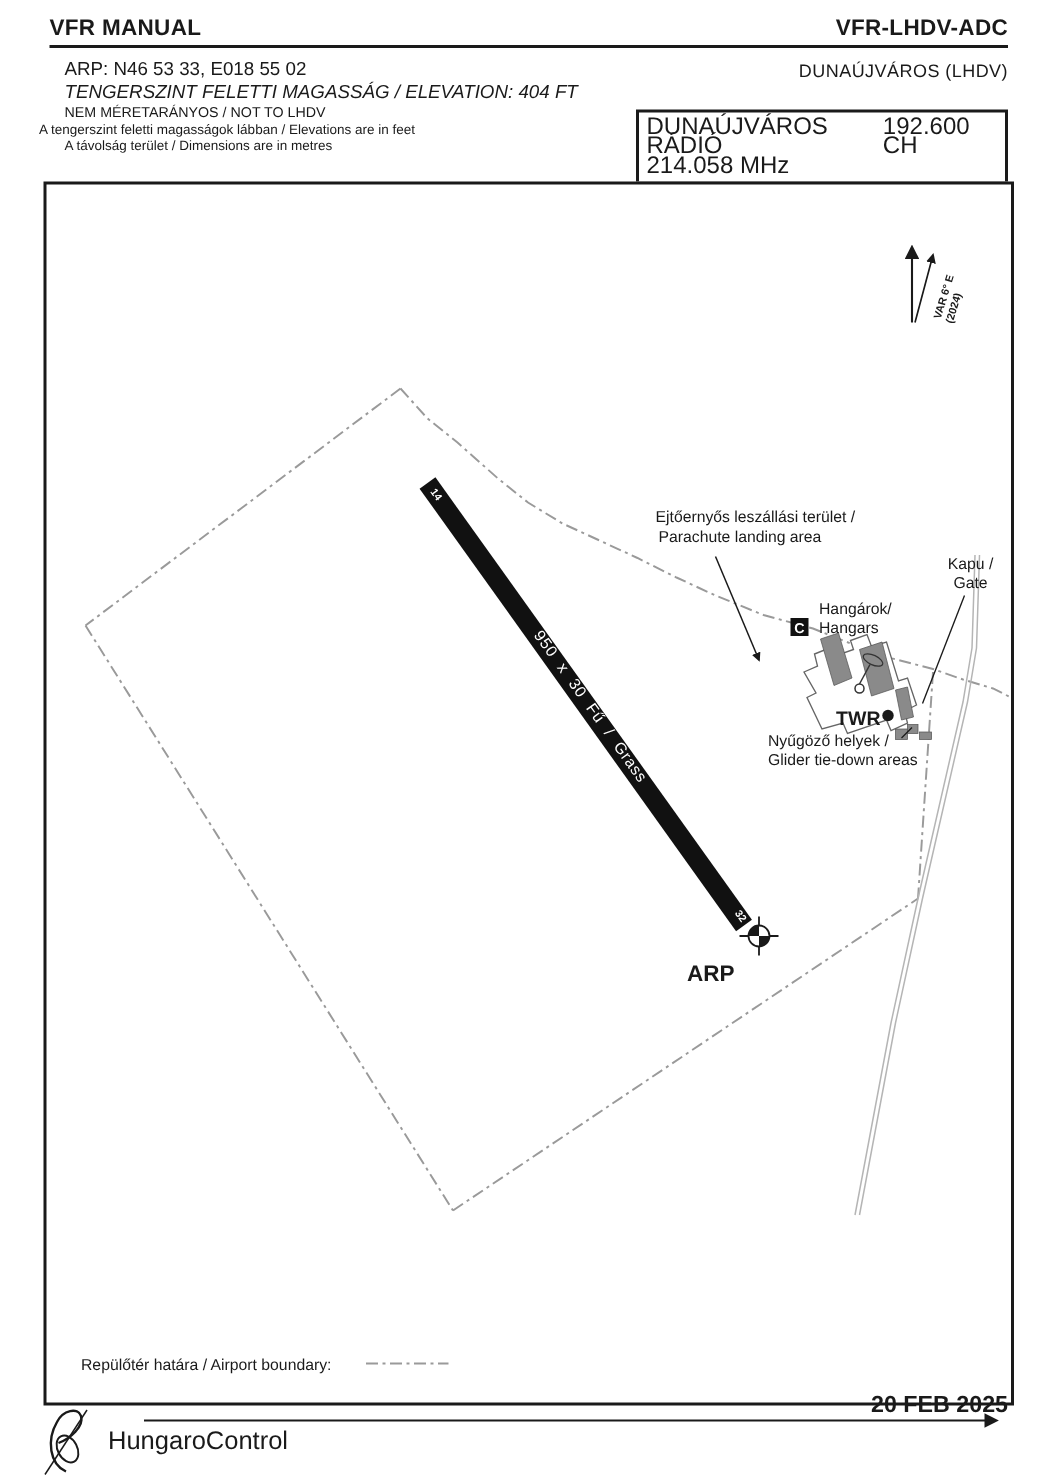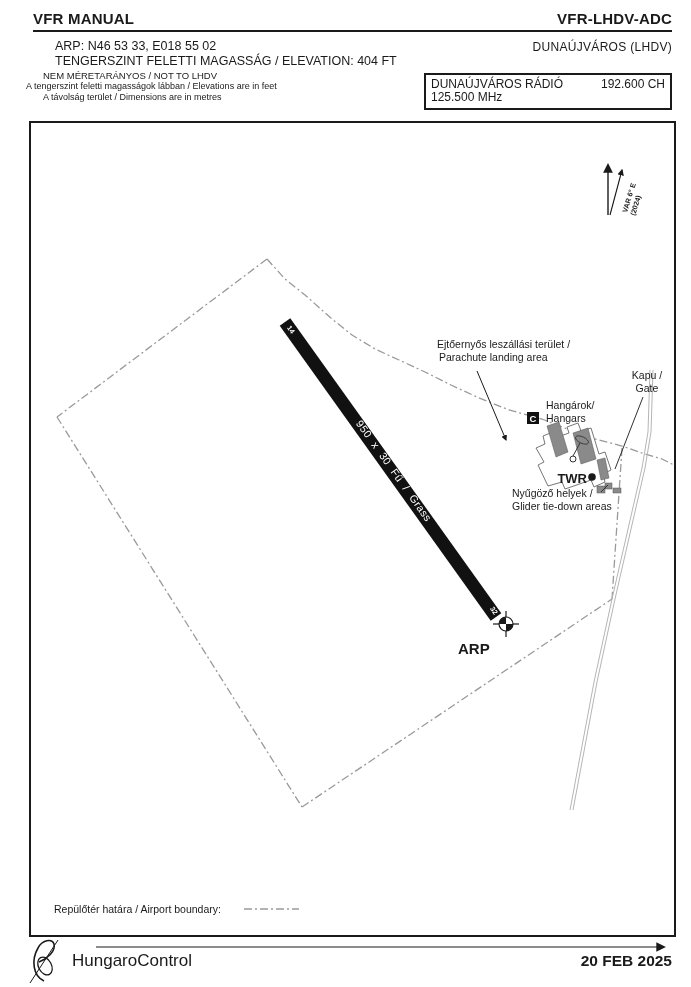--- a/index.html
+++ b/index.html
@@ -5,59 +5,59 @@
   html,body{margin:0;padding:0;}
   body{
     width:691px;height:987px;position:relative;background:#ffffff;
     font-family:"Liberation Sans", sans-serif;color:#1a1a1a;
     -webkit-font-smoothing:antialiased;
   }
   .abs{position:absolute;}
   
   .h-title{font-size:15px;font-weight:bold;letter-spacing:.2px;}
   .rule{background:#1a1a1a;}
-  .arp-line{font-size:12.5px;margin-left:12px;}
+  .arp-line{font-size:12.5px;}
   .nts{font-size:9.5px;}
   .note{font-size:9px;}
   .apt-title{font-size:12px;letter-spacing:.3px;}
   .radio-box{
     left:424px;top:73px;width:248px;border:2px solid #1a1a1a;
     box-sizing:border-box;padding:3px 5px 4px 5px;background:#fff;
   }
-  .radio-row{display:flex;justify-content:space-between;font-size:12px;line-height:13px;}
+  .radio-row{display:flex;justify-content:space-between;font-size:16px;line-height:13px;}
   
   .map-frame{left:29px;top:121px;width:643px;height:812px;border:2px solid #1a1a1a;background:#fff;}
   svg{display:block;font-family:"Liberation Sans", sans-serif;}
   .map-label{font-size:10.5px;fill:#1a1a1a;}
   
   .footer-org{font-size:17px;font-weight:normal;}
   .footer-date{font-size:15.5px;font-weight:bold;}
 </style>
 </head>
 <body>
 
 <div class="abs h-title" style="left:33px;top:10px;">VFR MANUAL</div>
 <div class="abs h-title" style="right:19px;top:10px;">VFR-LHDV-ADC</div>
 <div class="abs rule" style="left:33px;top:30px;width:639px;height:2px;"></div>
 
 <div class="abs arp-line" style="left:43px;top:39px;">ARP: N46 53 33, E018 55 02</div>
-<div class="abs arp-line" style="left:43px;top:54px;">TENGERSZINT FELETTI MAGASSÁG / ELEVATION: 404 FT</div>
+<div class="abs arp-line" style="left:43px;top:54px;font-style:italic;">TENGERSZINT FELETTI MAGASSÁG / ELEVATION: 404 FT</div>
 <div class="abs nts" style="left:43px;top:70px;">NEM MÉRETARÁNYOS / NOT TO LHDV</div>
 <div class="abs note" style="left:26px;top:81px;">A tengerszint feletti magasságok lábban / Elevations are in feet</div>
 <div class="abs note" style="left:43px;top:92px;">A távolság terület / Dimensions are in metres</div>
 
 <div class="abs apt-title" style="right:19px;top:40px;">DUNAÚJVÁROS (LHDV)</div>
 
 <div class="abs radio-box">
   <div class="radio-row">
     <span>DUNAÚJVÁROS RÁDIÓ</span>
     <span>192.600 CH</span>
   </div>
   <div class="radio-row">
-    <span>125.500 MHz</span>
+    <span>214.058 MHz</span>
   </div>
 </div>
 
 <div class="abs map-frame">
 <svg width="643" height="812" viewBox="0 0 643 812">
   <defs>
     <marker id="arr" viewBox="0 0 10 10" refX="8" refY="5" markerWidth="7" markerHeight="7" orient="auto-start-reverse">
       <path d="M0,0 L10,5 L0,10 z" fill="#1a1a1a"></path>
     </marker>
     <marker id="arrS" viewBox="0 0 10 10" refX="8" refY="5" markerWidth="6" markerHeight="6" orient="auto-start-reverse">
@@ -153,13 +153,13 @@
       <path d="M0,0 L10,5 L0,10 z" fill="#1a1a1a"></path>
     </marker>
   </defs>
   <g transform="translate(28,1)">
     <path d="M16 44 C5 39 3 23 10 11 C14 3 24 1 26 7 C28 14 19 22 11 25" fill="none" stroke="#1a1a1a" stroke-width="1.6"></path>
     <ellipse cx="17" cy="29" rx="6.5" ry="9.5" transform="rotate(-28 17 29)" fill="none" stroke="#1a1a1a" stroke-width="1.3"></ellipse>
     <path d="M2 46 L30 3" fill="none" stroke="#1a1a1a" stroke-width="1"></path>
   </g>
 </svg>
 <div class="abs footer-org" style="left:72px;top:951px;">HungaroControl</div>
-<div class="abs footer-date" style="right:19px;top:952px;">20 FEB 2025</div>
+<div class="abs footer-date" style="right:19px;top:928px;">20 FEB 2025</div>
 
 </body></html>

